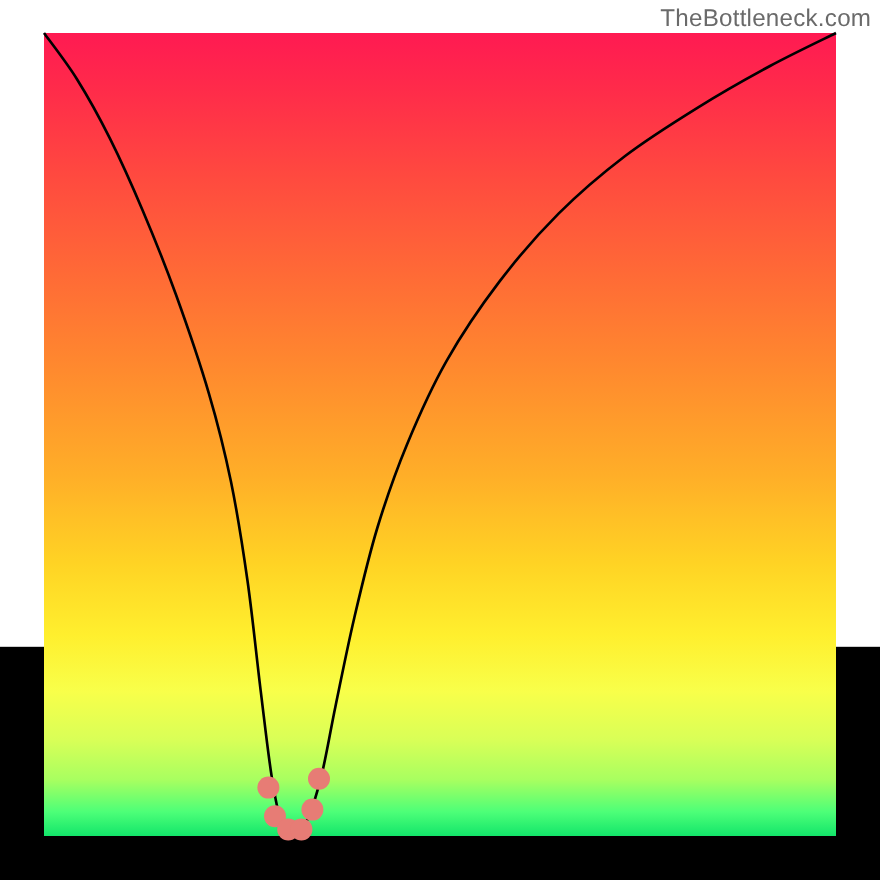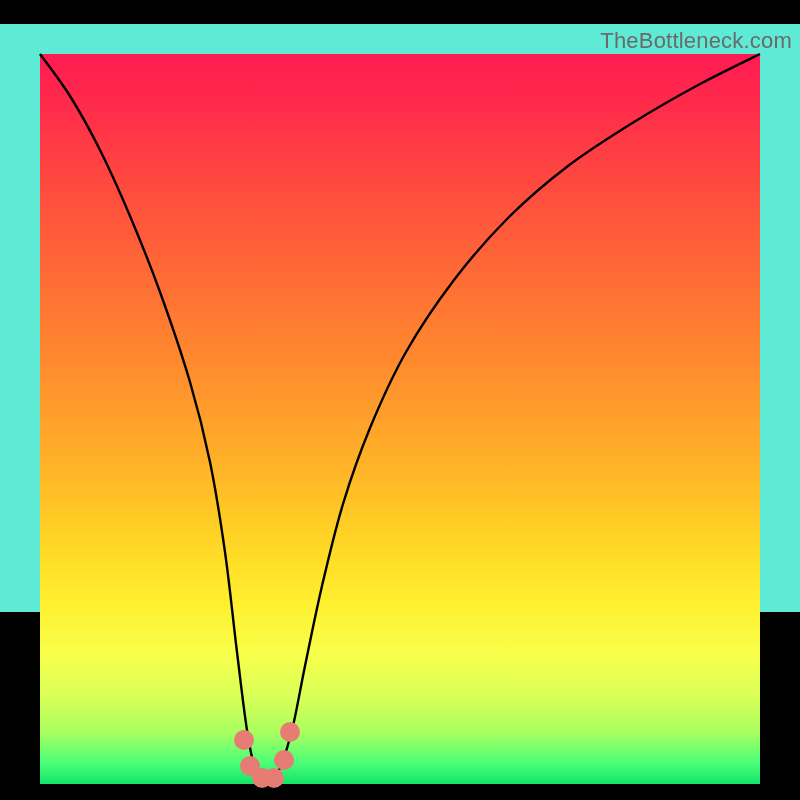--- a/index.html
+++ b/index.html
@@ -10,22 +10,21 @@
     background: #000;
     overflow: hidden;
     font-family: Arial, Helvetica, sans-serif;
   }
   .frame {
     position: absolute;
     left: 0;
     top: 0;
     width: 800px;
     height: 588px;
-    background: #5eead4;
-    margin-top: 24px;
+    background: #ffffff;
   }
   .plot {
     position: absolute;
     left: 40px;
     top: 30px;
     width: 720px;
     height: 730px;
     
     background: linear-gradient(to bottom,
       #ff1a52 0%,

